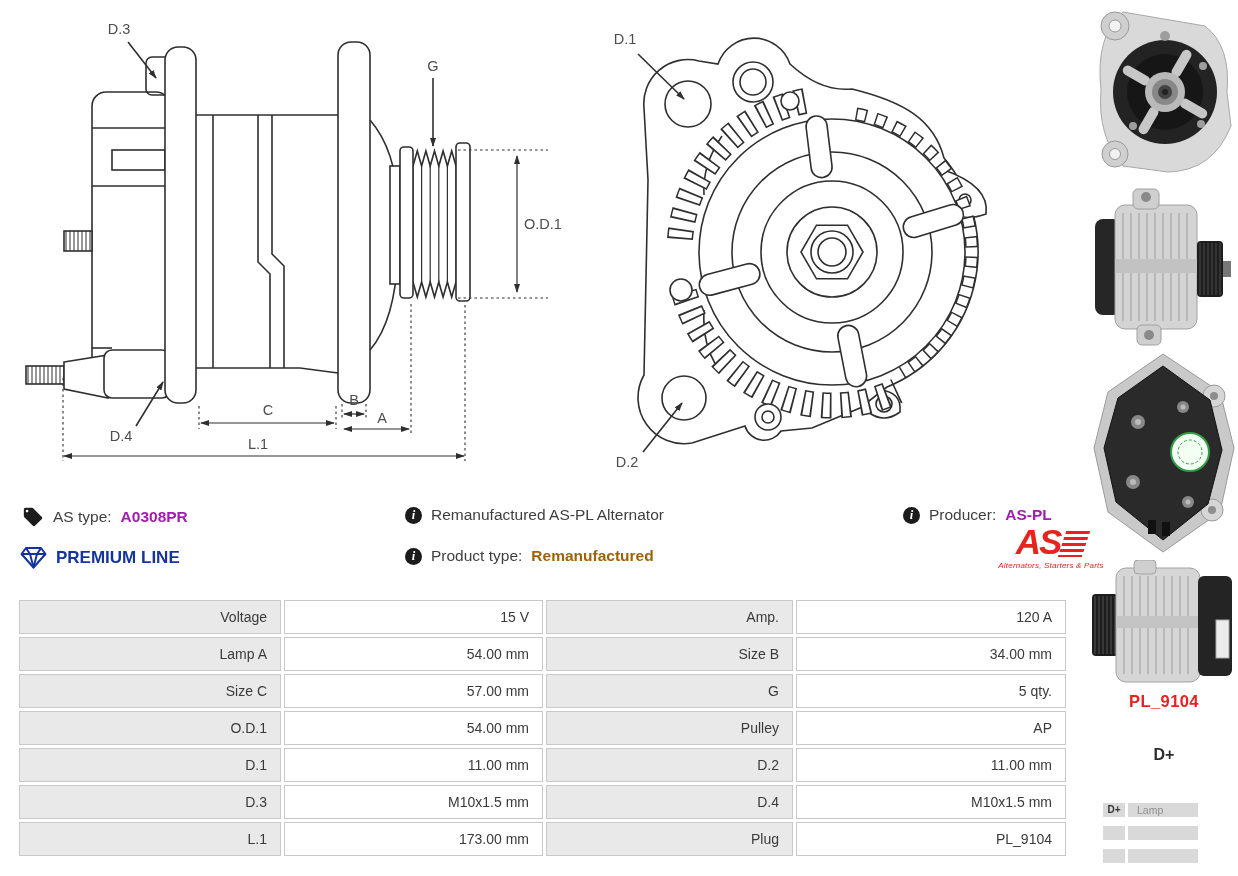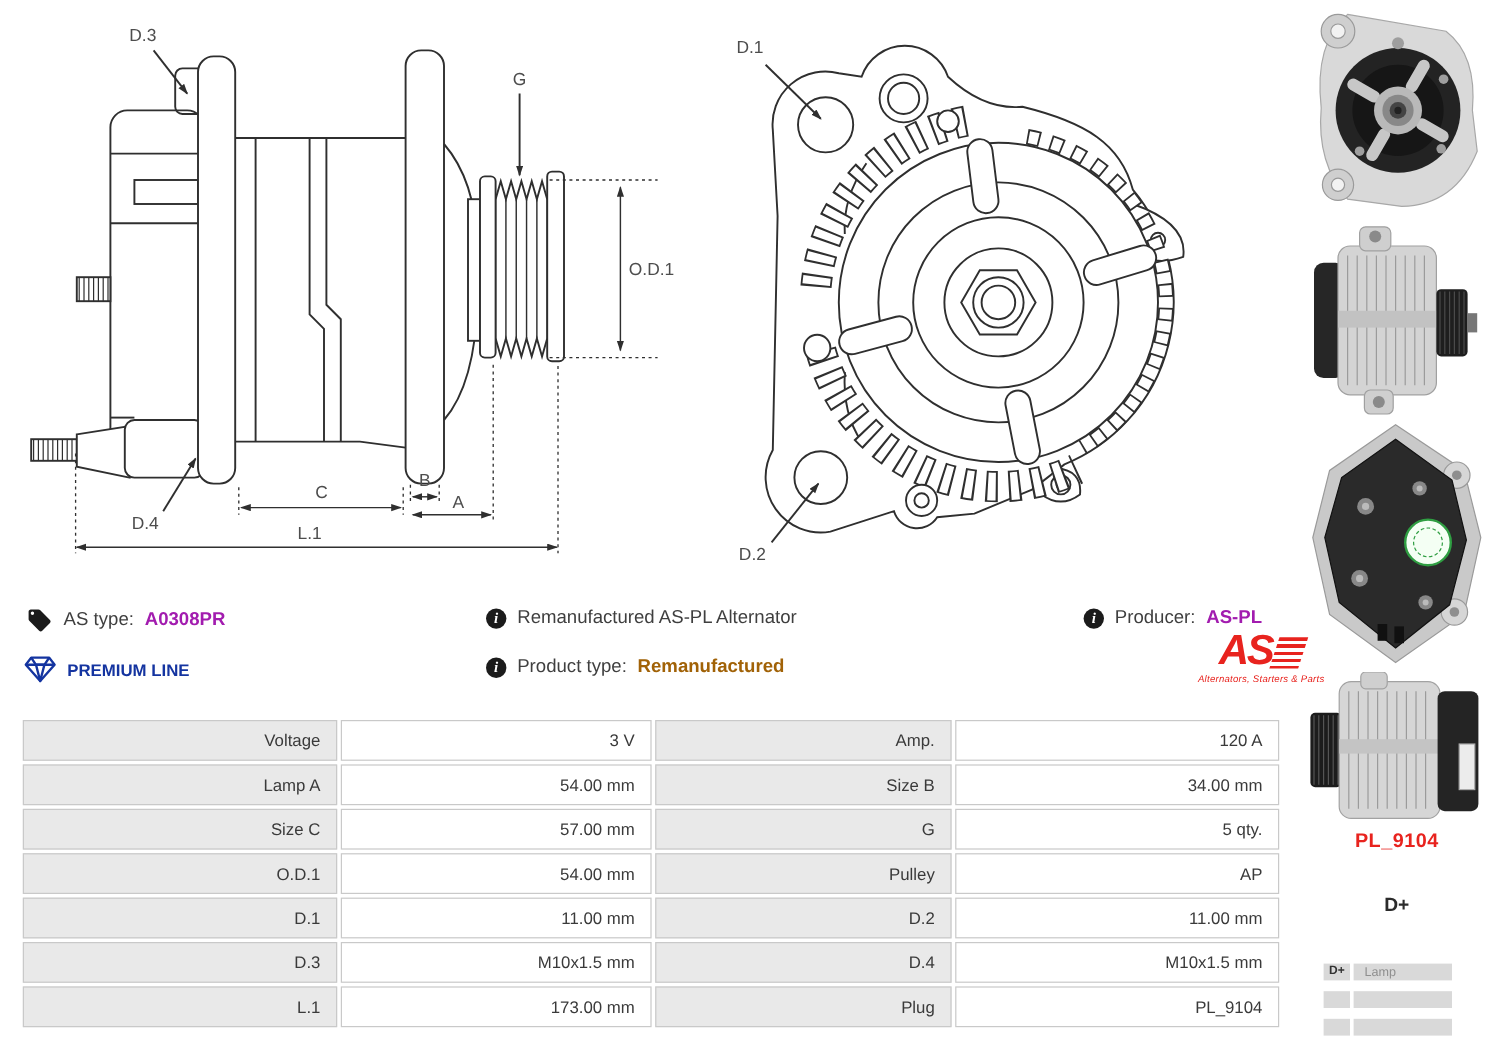--- a/index.html
+++ b/index.html
@@ -6,21 +6,21 @@
   #page{position:relative;width:1238px;height:876px;background:#fff;overflow:hidden;
         font-family:"Liberation Sans",sans-serif;color:#3a3a3a;}
   svg text{font-family:"Liberation Sans",sans-serif;fill:#4d4d4d;font-size:14.5px;}
   .abs{position:absolute;}
   
   .igroup{position:absolute;display:flex;align-items:center;gap:9px;font-size:15.5px;color:#3f3f3f;white-space:nowrap;}
   .igroup b{color:#a21caf;}
   .iicon{display:inline-flex;width:17px;height:17px;border-radius:50%;background:#1b1b1b;color:#fff;
          align-items:center;justify-content:center;font-family:"Liberation Serif",serif;
          font-weight:bold;font-style:italic;font-size:12.5px;flex:0 0 auto;}
-  .premium{font-size:14px;font-weight:bold;color:#1434a0;}
+  .premium{font-size:17px;font-weight:bold;color:#1434a0;}
   .greenval{font-weight:bold;color:#a16207;text-align:center;}
   
   .aslogo{position:absolute;left:966px;top:527px;width:108px;text-align:center;margin-left:31px;}
   .aslogo .row{display:flex;align-items:flex-end;justify-content:center;gap:2px;}
   .aslogo .as{font-size:35px;line-height:30px;font-weight:bold;font-style:italic;color:#e8231e;letter-spacing:-2px;}
   .aslogo .stripes{width:24px;height:26px;transform:skewX(-18deg);
         background:repeating-linear-gradient(#e8231e 0 3px,transparent 3px 6px);}
   .aslogo .tag{margin-top:4px;font-size:8px;color:#e8231e;white-space:nowrap;letter-spacing:.2px;font-style:italic;}
   
   table.spec{position:absolute;left:16px;top:597px;border-collapse:separate;border-spacing:3px;table-layout:fixed;}
@@ -31,21 +31,21 @@
   .w1{width:262px}.w2{width:259px}.w3{width:247px}.w4{width:270px}
   
   .plugcode{position:absolute;left:1090px;top:692px;width:148px;text-align:center;
         font-size:16.5px;font-weight:bold;color:#e8231e;letter-spacing:.4px;}
   .terminal{position:absolute;left:1090px;top:746px;width:148px;text-align:center;
         font-size:16px;font-weight:bold;color:#2b2b2b;}
   .pinout{position:absolute;left:1103px;top:803px;}
   .pr{display:flex;gap:3px;margin-bottom:9px;}
   .pc1{width:22px;height:14px;background:#d9d9d9;font-size:10px;font-weight:bold;color:#333;
        text-align:center;line-height:14px;}
-  .pc2{width:82px;height:14px;background:#d9d9d9;font-size:10.5px;color:#8f8f8f;line-height:14px;
+  .pc2{width:70px;height:14px;background:#d9d9d9;font-size:10.5px;color:#8f8f8f;line-height:14px;
        padding-left:9px;box-sizing:border-box;text-align:left;}
 </style>
 </head>
 <body>
 
 <div id="page">
 
   <svg class="abs" style="left:20px;top:8px;" width="548" height="462" viewBox="20 8 548 462">
     <defs>
       <marker id="ah" markerWidth="10" markerHeight="8" refX="8" refY="3" orient="auto-start-reverse" markerUnits="userSpaceOnUse">
@@ -315,21 +315,21 @@
   <table class="spec">
     <colgroup>
         <col class="w1">
         <col class="w2">
         <col class="w3">
         <col class="w4">
       </colgroup>
     <tbody>
       <tr>
         <td class="lbl">Voltage</td>
-        <td class="val">3 V</td>
+        <td class="val">15 V</td>
         <td class="lbl">Amp.</td>
         <td class="val">120 A</td>
       </tr>
       <tr>
         <td class="lbl">Lamp A</td>
         <td class="val">54.00 mm</td>
         <td class="lbl">Size B</td>
         <td class="val">34.00 mm</td>
       </tr>
       <tr>

